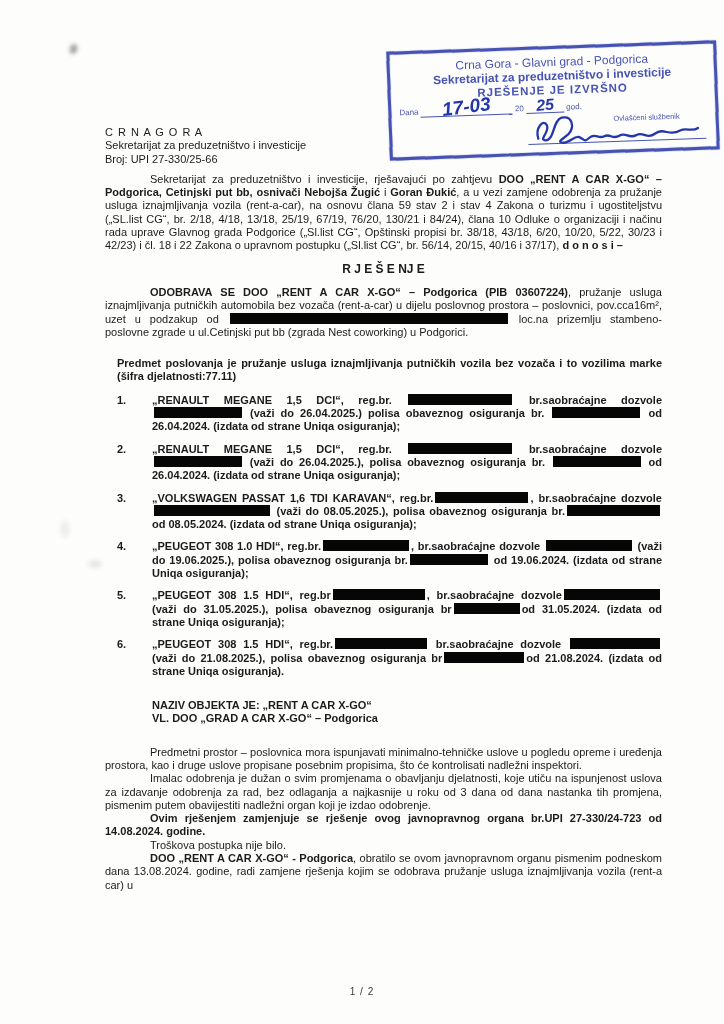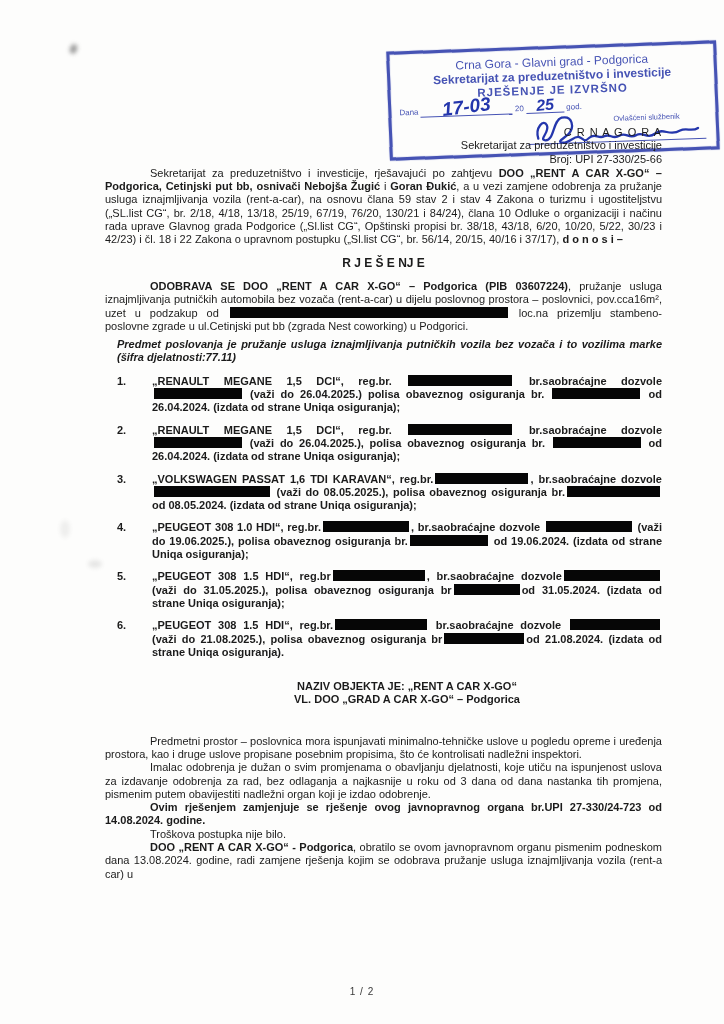--- a/index.html
+++ b/index.html
@@ -1,33 +1,33 @@
 <!DOCTYPE html>
 <html><head>
 <meta charset="utf-8">
 <style>
   html,body{margin:0;padding:0;}
   body{width:724px;height:1024px;background:#e9e9e7;}
   #page{position:relative;width:724px;height:1024px;background:#fdfdfc;overflow:hidden;
         font-family:"Liberation Sans","DejaVu Sans",sans-serif;color:#1b1b1b;}
   .content{position:absolute;left:105px;top:126px;width:557px;font-size:11px;line-height:13.3px;text-align:justify;}
-  .header{text-align:right;margin-bottom:1px;}
+  .header{text-align:left;margin-bottom:7px;}
   .hdr-country{letter-spacing:1px;}
   .b{font-weight:bold;}
   .para{margin:0;}
   .ind{text-indent:45px;}
   .center-title{text-align:center;font-weight:bold;font-size:12px;margin:10px 0 10px 0;}
   .redact{display:inline-block;background:#060606;height:11px;vertical-align:-1px;margin:0 2px;}
   .vlist{margin-top:10px;}
   .vitem{display:flex;padding-left:12px;margin-bottom:9px;font-weight:bold;}
   .vnum{width:35px;flex-shrink:0;text-align:left;}
   .vtext{flex:1;text-align:justify;}
-  .predmet{padding-left:12px;font-weight:bold;margin-top:5px;font-style:italic;}
-  .naziv{margin-left:47px;margin-top:21px;font-weight:bold;text-align:center;}
-  .block742{margin-top:28px;}
+  .predmet{padding-left:12px;font-weight:bold;margin-top:18px;}
+  .naziv{margin-left:47px;margin-top:21px;font-weight:bold;text-align:left;}
+  .block742{margin-top:20px;}
   .footer-page{position:absolute;left:0;top:986px;width:724px;text-align:center;font-size:10px;color:#3a3a3a;letter-spacing:1px;}
   
   .stamp{position:absolute;left:388px;top:46px;width:308px;padding:6px 8px 8px 8px;
          border:3px solid #4653b4;transform:rotate(-2deg);color:#4653b4;
          box-shadow:0 0 1px #4653b4, inset 0 0 1px #4653b4;background:rgba(255,255,255,0.0);}
   .stamp .s1{font-size:12px;text-align:center;line-height:14px;}
   .stamp .s2{font-size:12px;font-weight:bold;text-align:center;line-height:14px;}
   .stamp .s3{font-size:11.5px;font-weight:bold;text-align:center;letter-spacing:1px;line-height:14px;margin-bottom:2px;}
   .stamp-date{font-size:8px;text-align:left;white-space:nowrap;}
   .blank{display:inline-block;border-bottom:1.5px solid #4653b4;text-align:center;vertical-align:baseline;}

